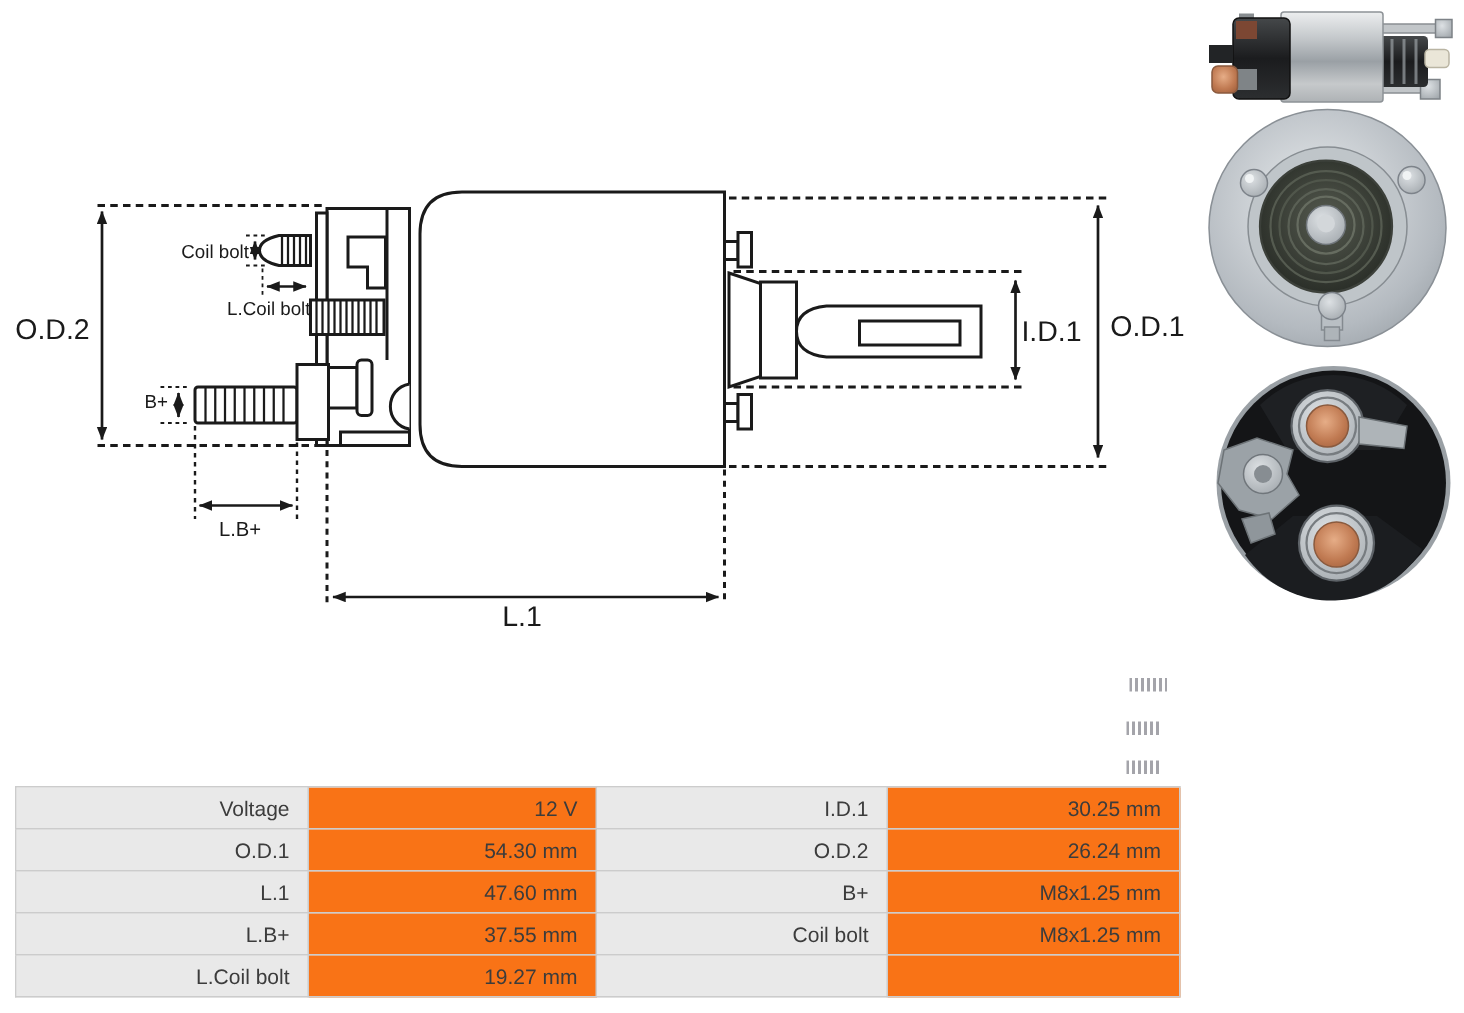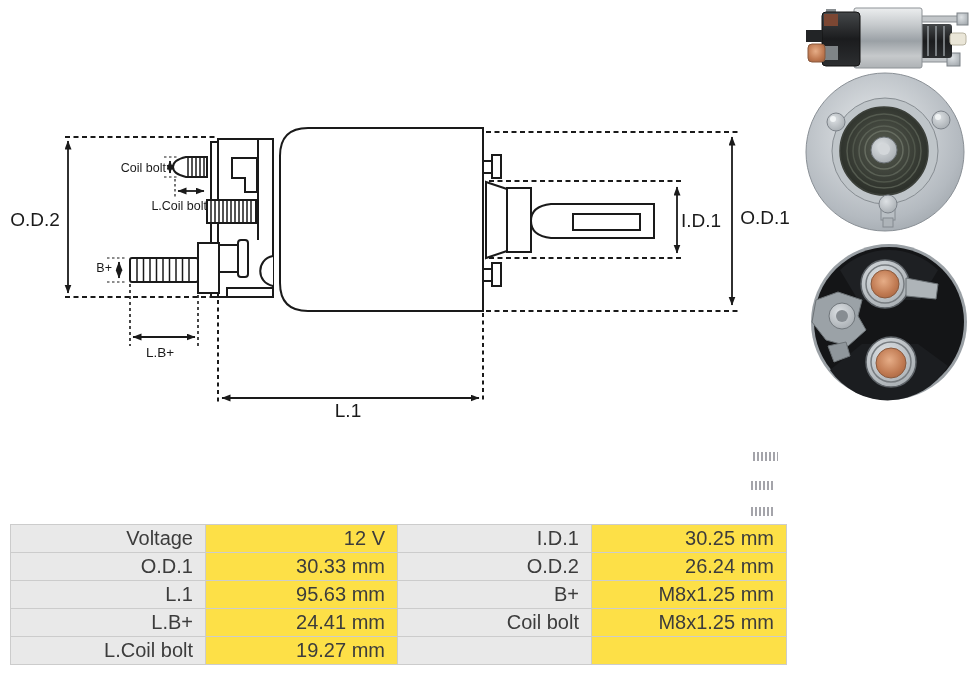--- a/index.html
+++ b/index.html
@@ -9,28 +9,28 @@
   }
   svg text{font-family:"Liberation Sans",sans-serif;fill:#1a1a1a;}
   .drawing{position:absolute;left:0;top:0;}
   .photos{position:absolute;left:790px;top:0;}
   .faint-mark{
     position:absolute;height:9px;opacity:.55;filter:blur(.4px);
     background:repeating-linear-gradient(90deg,#5a5a66 0 2px,transparent 2px 4px);
   }
   .spec-table{
     position:absolute;left:10px;top:524px;border-collapse:collapse;
-    font-size:20px;color:#3c3c3c;
+    font-size:14px;color:#3c3c3c;
   }
   .spec-table td{
     border:1px solid #cccccc;height:27px;padding:0 12px 0 4px;
     text-align:right;white-space:nowrap;
   }
   .spec-table td.lbl{background:#e9e9e9;}
-  .spec-table td.val{background:#fde047;margin-top:24px;}
+  .spec-table td.val{background:#f97316;margin-top:24px;}
 </style>
 </head>
 <body>
 
 <div class="stage">
 
   <svg class="drawing" width="795" height="445" viewBox="0 0 795 445">
     <defs>
       <marker id="ah" markerWidth="10" markerHeight="8" refX="8.5" refY="3.5" orient="auto-start-reverse" markerUnits="userSpaceOnUse">
         <path d="M0,0 L9,3.5 L0,7 Z" fill="#1a1a1a"></path>
@@ -250,33 +250,33 @@
     </colgroup>
     <tbody>
       <tr>
         <td class="lbl">Voltage</td>
         <td class="val">12 V</td>
         <td class="lbl">I.D.1</td>
         <td class="val">30.25 mm</td>
       </tr>
       <tr>
         <td class="lbl">O.D.1</td>
-        <td class="val">30.33 mm</td>
+        <td class="val">54.30 mm</td>
         <td class="lbl">O.D.2</td>
         <td class="val">26.24 mm</td>
       </tr>
       <tr>
         <td class="lbl">L.1</td>
-        <td class="val">95.63 mm</td>
+        <td class="val">47.60 mm</td>
         <td class="lbl">B+</td>
         <td class="val">M8x1.25 mm</td>
       </tr>
       <tr>
         <td class="lbl">L.B+</td>
-        <td class="val">24.41 mm</td>
+        <td class="val">37.55 mm</td>
         <td class="lbl">Coil bolt</td>
         <td class="val">M8x1.25 mm</td>
       </tr>
       <tr>
         <td class="lbl">L.Coil bolt</td>
         <td class="val">19.27 mm</td>
         <td class="lbl"></td>
         <td class="val"></td>
       </tr>
     </tbody>

